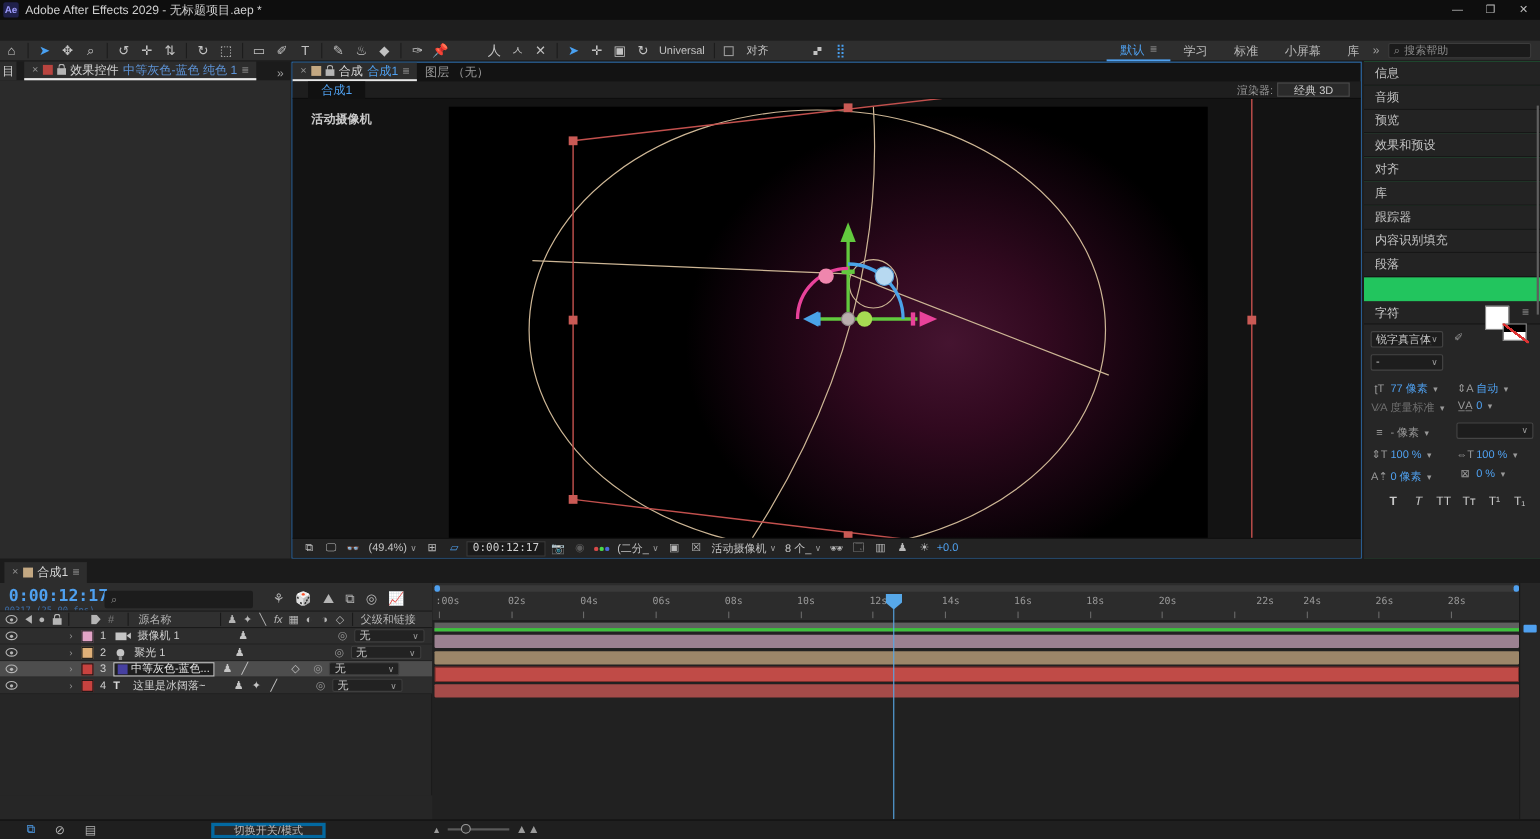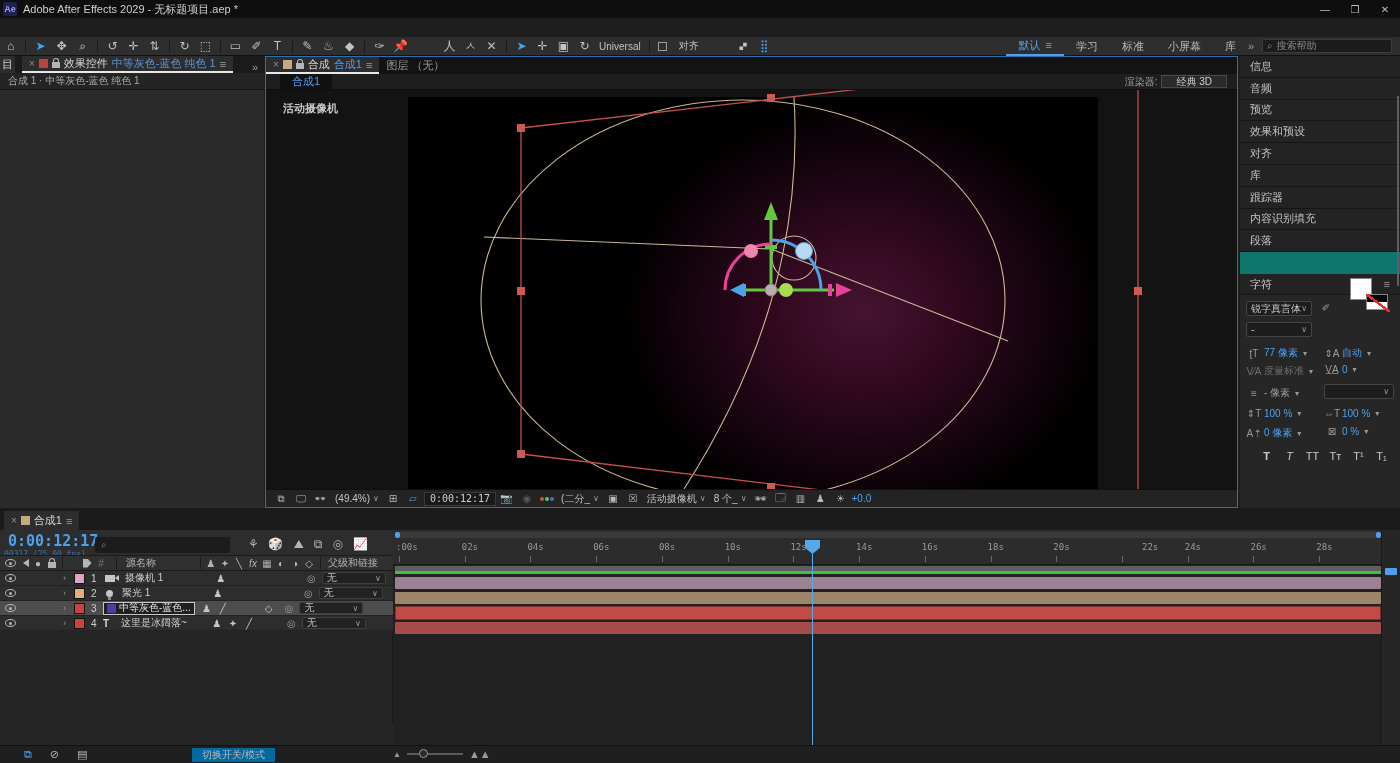--- a/index.html
+++ b/index.html
@@ -54,21 +54,21 @@
   #cam-label{position:absolute;left:17px;top:11px;color:#c9c9c9;font-size:11px;font-weight:bold;}
   #wire-svg{position:absolute;left:0;top:0;}
   #comp-toolbar{position:absolute;left:0;top:432px;width:971px;height:18px;background:#232323;border-top:1px solid #101010;display:flex;align-items:center;gap:2px;padding-left:6px;color:#b9b9b9;}
   .cbi{min-width:18px;height:16px;display:flex;align-items:center;justify-content:center;font-size:10px;color:#b9b9b9;}
   .dd{display:flex;align-items:center;gap:3px;font-size:10px;color:#c3c3c3;padding:0 3px;}
   .dd .v{font-size:8px;color:#9a9a9a;}
   .tc-box{background:#1a1a1a;border:1px solid #3a3a3a;padding:0 5px;height:14px;display:flex;align-items:center;color:#cfcfcf;font-family:"DejaVu Sans Mono",monospace;font-size:10px;}
   .rgb-dots i{width:4px;height:4px;border-radius:50%;display:inline-block;margin-right:1px;}
 
   
-  #sidebar{position:absolute;left:1240px;top:56px;width:160px;height:452px;background:#0f766e;}
+  #sidebar{position:absolute;left:1240px;top:56px;width:160px;height:452px;background:#22c55e;}
   .sb-row{height:21.8px;display:flex;align-items:center;padding-left:10px;font-size:11px;color:#c3c3c3;border-bottom:1px solid #161616;background:#232323;}
   #char-panel{position:absolute;left:0;top:218px;width:160px;height:234px;background:#262626;}
   #char-head{height:21px;display:flex;align-items:center;justify-content:space-between;padding:0 10px;font-size:11px;color:#d0d0d0;border-bottom:1px solid #161616;background:#232323;}
   .sel{background:#1d1d1d;border:1px solid #454545;border-radius:2px;height:15px;display:flex;align-items:center;justify-content:space-between;padding:0 4px;color:#c9c9c9;font-size:10px;}
   .sel .v{font-size:8px;color:#9a9a9a;}
   .cp-ic{color:#9a9a9a;font-size:10px;width:16px;display:inline-flex;justify-content:center;}
   .bluev{color:#4fa0ef;}
   .grayv{color:#6f6f6f;}
   .cp-row{position:absolute;display:flex;align-items:center;gap:2px;font-size:10px;}
   .caret{font-size:8px;color:#9a9a9a;margin-left:3px;}
@@ -118,21 +118,21 @@
   #workarea::after{content:'';position:absolute;left:0;bottom:0;width:100%;height:3px;background:#3ec13e;}
   .tbar{position:absolute;left:2px;width:986px;height:12px;border-radius:1px;}
   #playhead-line{position:absolute;left:419px;top:10px;width:1px;height:205px;background:#57a8e8;}
   #playhead-flag{position:absolute;left:412px;top:10px;width:15px;height:14px;background:#57a8e8;clip-path:polygon(0 0,100% 0,100% 55%,50% 100%,0 55%);}
   #tl-rightcol{position:absolute;left:988px;top:0;width:19px;height:215px;background:#262626;border-left:1px solid #191919;}
   #tl-rightcol .bluemark{position:absolute;left:3px;top:38px;width:12px;height:7px;background:#4fa0ef;border-radius:1px;}
   #tl-empty-left{position:absolute;left:0;top:123px;width:393px;height:92px;background:#262626;border-right:1px solid #1a1a1a;}
 
   #bottombar{position:absolute;left:0;top:745px;width:1400px;height:18px;background:#1f1f1f;border-top:1px solid #101010;display:flex;align-items:center;}
   #bb-icons{display:flex;gap:18px;margin-left:24px;font-size:11px;color:#b5b5b5;}
-  #toggle-btn{position:absolute;left:192px;top:2px;width:83px;height:14px;border:7px solid #0369a1;background:#2a2a2a;color:#b9b9b9;font-size:10px;display:flex;align-items:center;justify-content:center;}
+  #toggle-btn{position:absolute;left:192px;top:2px;width:104px;height:14px;border:3px solid #0369a1;background:#2a2a2a;color:#b9b9b9;font-size:10px;display:flex;align-items:center;justify-content:center;}
   #zoomctl{position:absolute;left:393px;top:2px;display:flex;align-items:center;gap:6px;color:#9a9a9a;}
   #zoomtrack{width:56px;height:2px;background:#5a5a5a;position:relative;}
   #zoomknob{position:absolute;left:12px;top:-4px;width:9px;height:9px;border-radius:50%;background:#2a2a2a;border:1px solid #9a9a9a;}
 </style>
 </head>
 <body>
 
 <div id="app">
 
   <div id="titlebar">
@@ -210,21 +210,20 @@
       <span class="ptab">
         <span class="x">×</span>
         <span class="chip" style="background:#b8443f"></span>
         <span class="locki"></span>
         <span>效果控件</span>
         <span class="blue-name">中等灰色-蓝色 纯色 1</span>
         <span class="hamb">≡</span>
       </span>
       <span style="margin-left:auto;padding-right:6px;" class="chevs">»</span>
     </div>
-    <div id="fx-sub">合成 1 · 中等灰色-蓝色 纯色 1</div>
   </div>
 
   <div id="comp-panel">
     <div class="tabstrip" id="comp-tabs">
       <span class="ptab">
         <span class="x">×</span>
         <span class="chip" style="background:#c3a882"></span>
         <span class="locki"></span>
         <span>合成</span>
         <span style="color:#4fa0ef">合成1</span>

